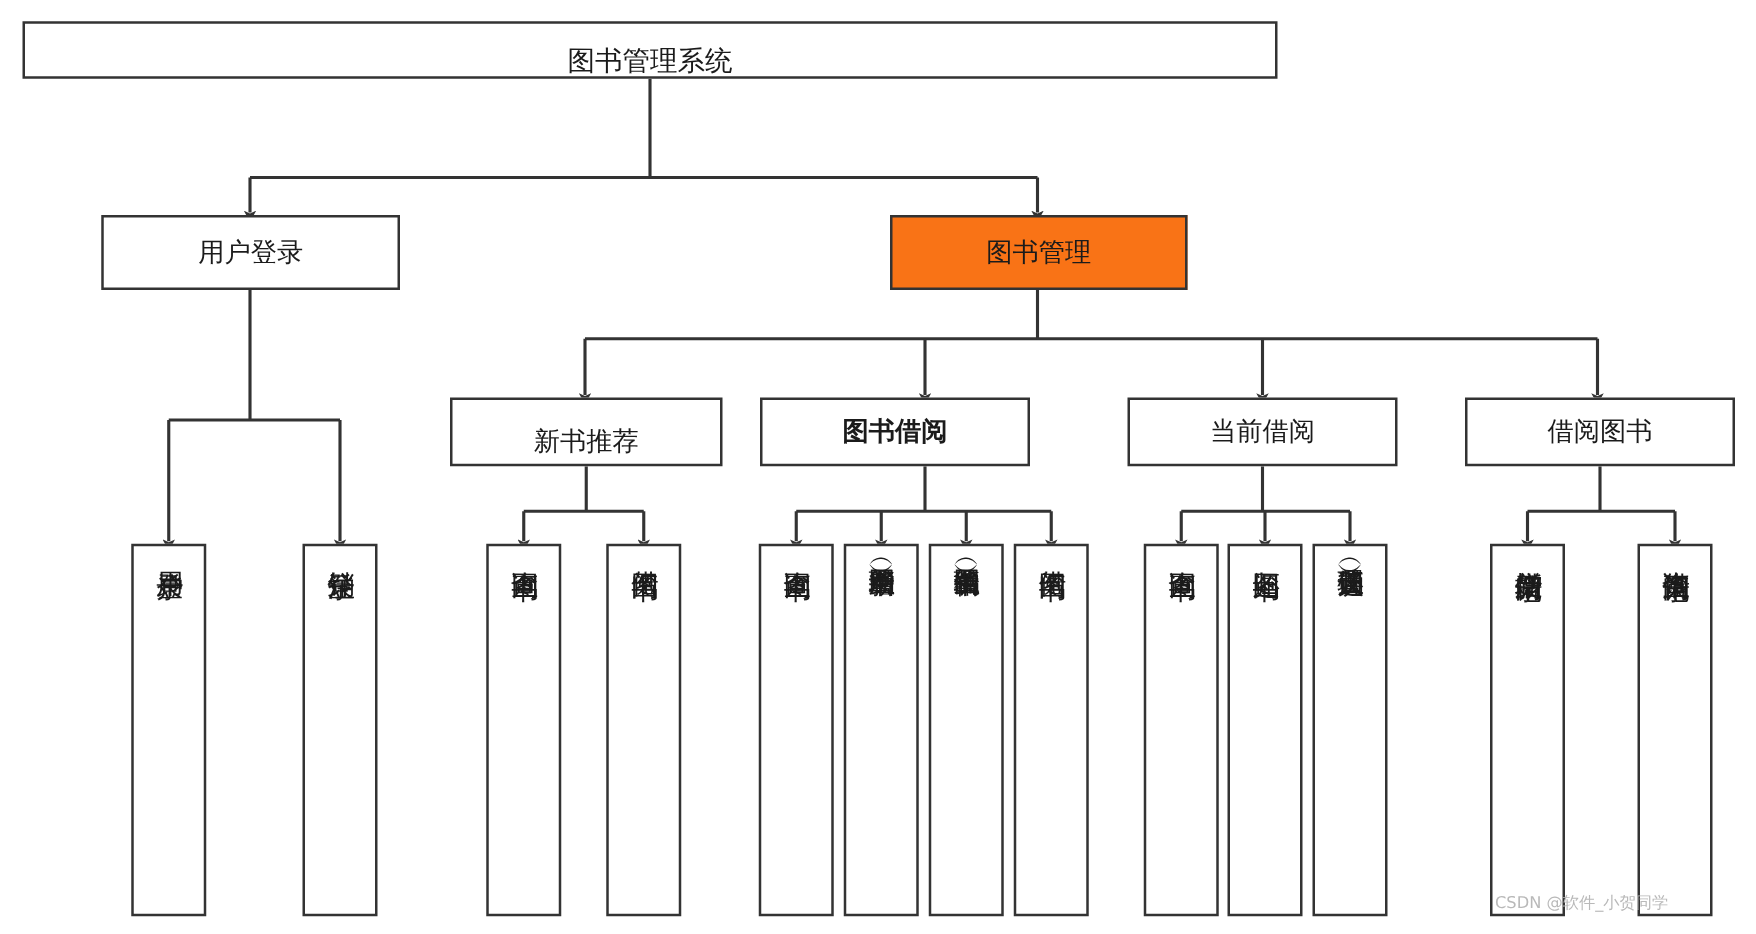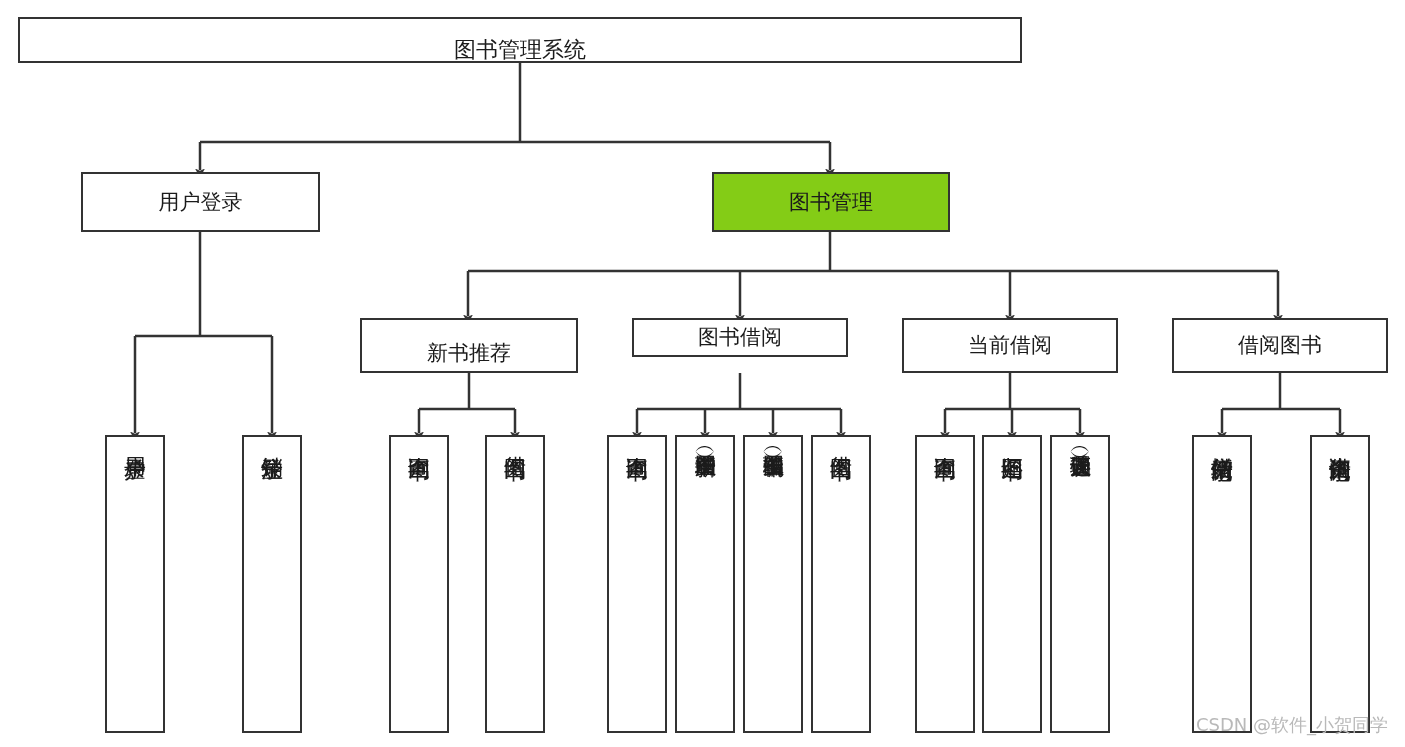--- a/index.html
+++ b/index.html
@@ -64,21 +64,21 @@
     letter-spacing: 1px;
     line-height: 1;
   }
   .node.leaf.tall-text .node-label {
     font-size: 21px;
     letter-spacing: 0px;
   }
   .watermark {
     position: absolute;
     color: #b9b9b9;
-    font-size: 18px;
+    font-size: 13px;
     font-family: "DejaVu Sans", "Liberation Sans", sans-serif;
     white-space: nowrap;
     user-select: none;
     text-align: right;
   }
 </style>
 </head>
 <body>
 
 <div id="diagram-root" style="width: 1405px; height: 747px; background: rgb(255, 255, 255);">
@@ -126,27 +126,27 @@
       </g>
   </svg>
 
   <div id="node-layer">
       <div class="node horiz root" style="left: 18px; top: 17px; width: 1004px; height: 46px; border-color: rgb(51, 51, 51); background: rgb(255, 255, 255); align-items: flex-end;">
         <span class="node-label" style="color: rgb(27, 27, 27);">图书管理系统</span>
       </div>
       <div class="node horiz" style="left: 81px; top: 172px; width: 239px; height: 60px; border-color: rgb(51, 51, 51); background: rgb(255, 255, 255);">
         <span class="node-label" style="color: rgb(27, 27, 27);">用户登录</span>
       </div>
-      <div class="node horiz" style="left: 712px; top: 172px; width: 238px; height: 60px; border-color: rgb(51, 51, 51); background: #84cc16;">
+      <div class="node horiz" style="left: 712px; top: 172px; width: 238px; height: 60px; border-color: rgb(51, 51, 51); background: #f97316;">
         <span class="node-label" style="color: rgb(27, 27, 27);">图书管理</span>
       </div>
       <div class="node horiz" style="left: 360px; top: 318px; width: 218px; height: 55px; border-color: rgb(51, 51, 51); background: rgb(255, 255, 255);">
         <span class="node-label" style="color: rgb(27, 27, 27); margin-top: 16px;">新书推荐</span>
       </div>
-      <div class="node horiz" style="left: 632px; top: 318px; width: 216px; height: 39px; border-color: rgb(51, 51, 51); background: rgb(255, 255, 255);">
+      <div class="node horiz" style="left: 608px; top: 318px; width: 216px; height: 55px; border-color: rgb(51, 51, 51); background: rgb(255, 255, 255); font-weight: bold;">
         <span class="node-label" style="color: rgb(27, 27, 27);">图书借阅</span>
       </div>
       <div class="node horiz" style="left: 902px; top: 318px; width: 216px; height: 55px; border-color: rgb(51, 51, 51); background: rgb(255, 255, 255);">
         <span class="node-label" style="color: rgb(27, 27, 27);">当前借阅</span>
       </div>
       <div class="node horiz" style="left: 1172px; top: 318px; width: 216px; height: 55px; border-color: rgb(51, 51, 51); background: rgb(255, 255, 255);">
         <span class="node-label" style="color: rgb(27, 27, 27);">借阅图书</span>
       </div>
       <div class="node leaf" style="left: 105px; top: 435px; width: 60px; height: 298px; border-color: rgb(51, 51, 51); background: rgb(255, 255, 255);">
         <span class="node-label" style="color: rgb(27, 27, 27);">用户登录</span>

